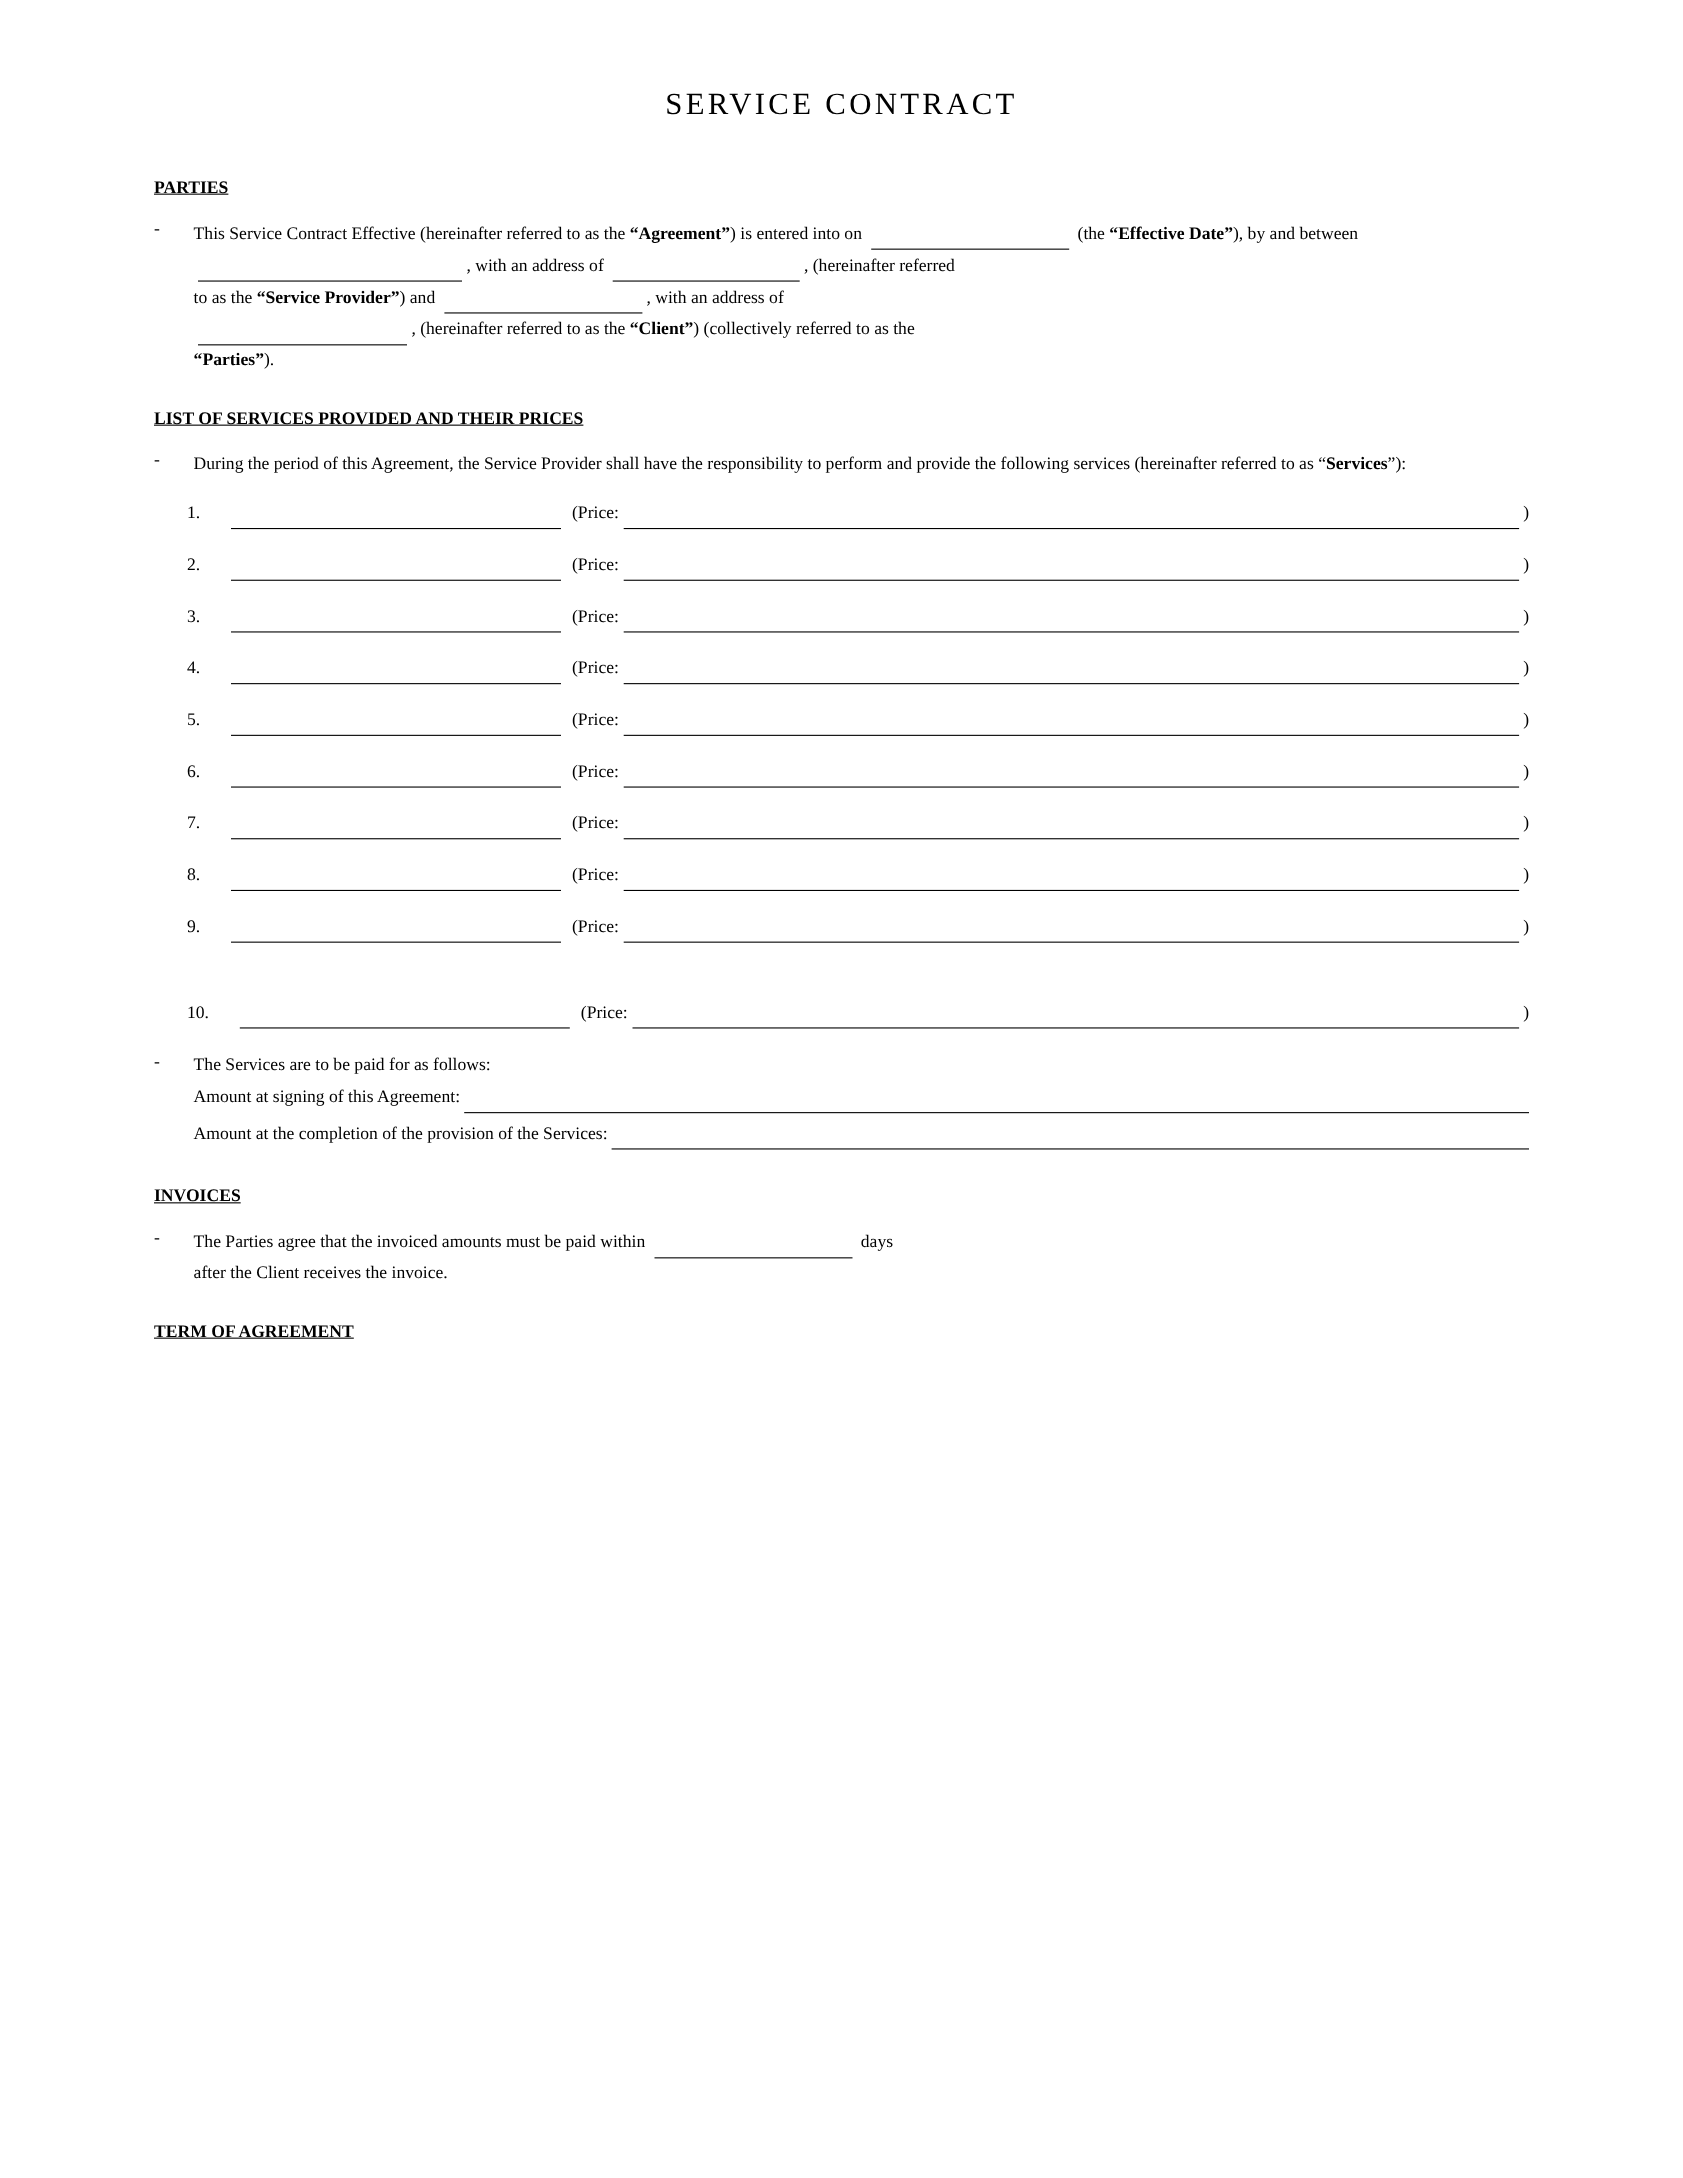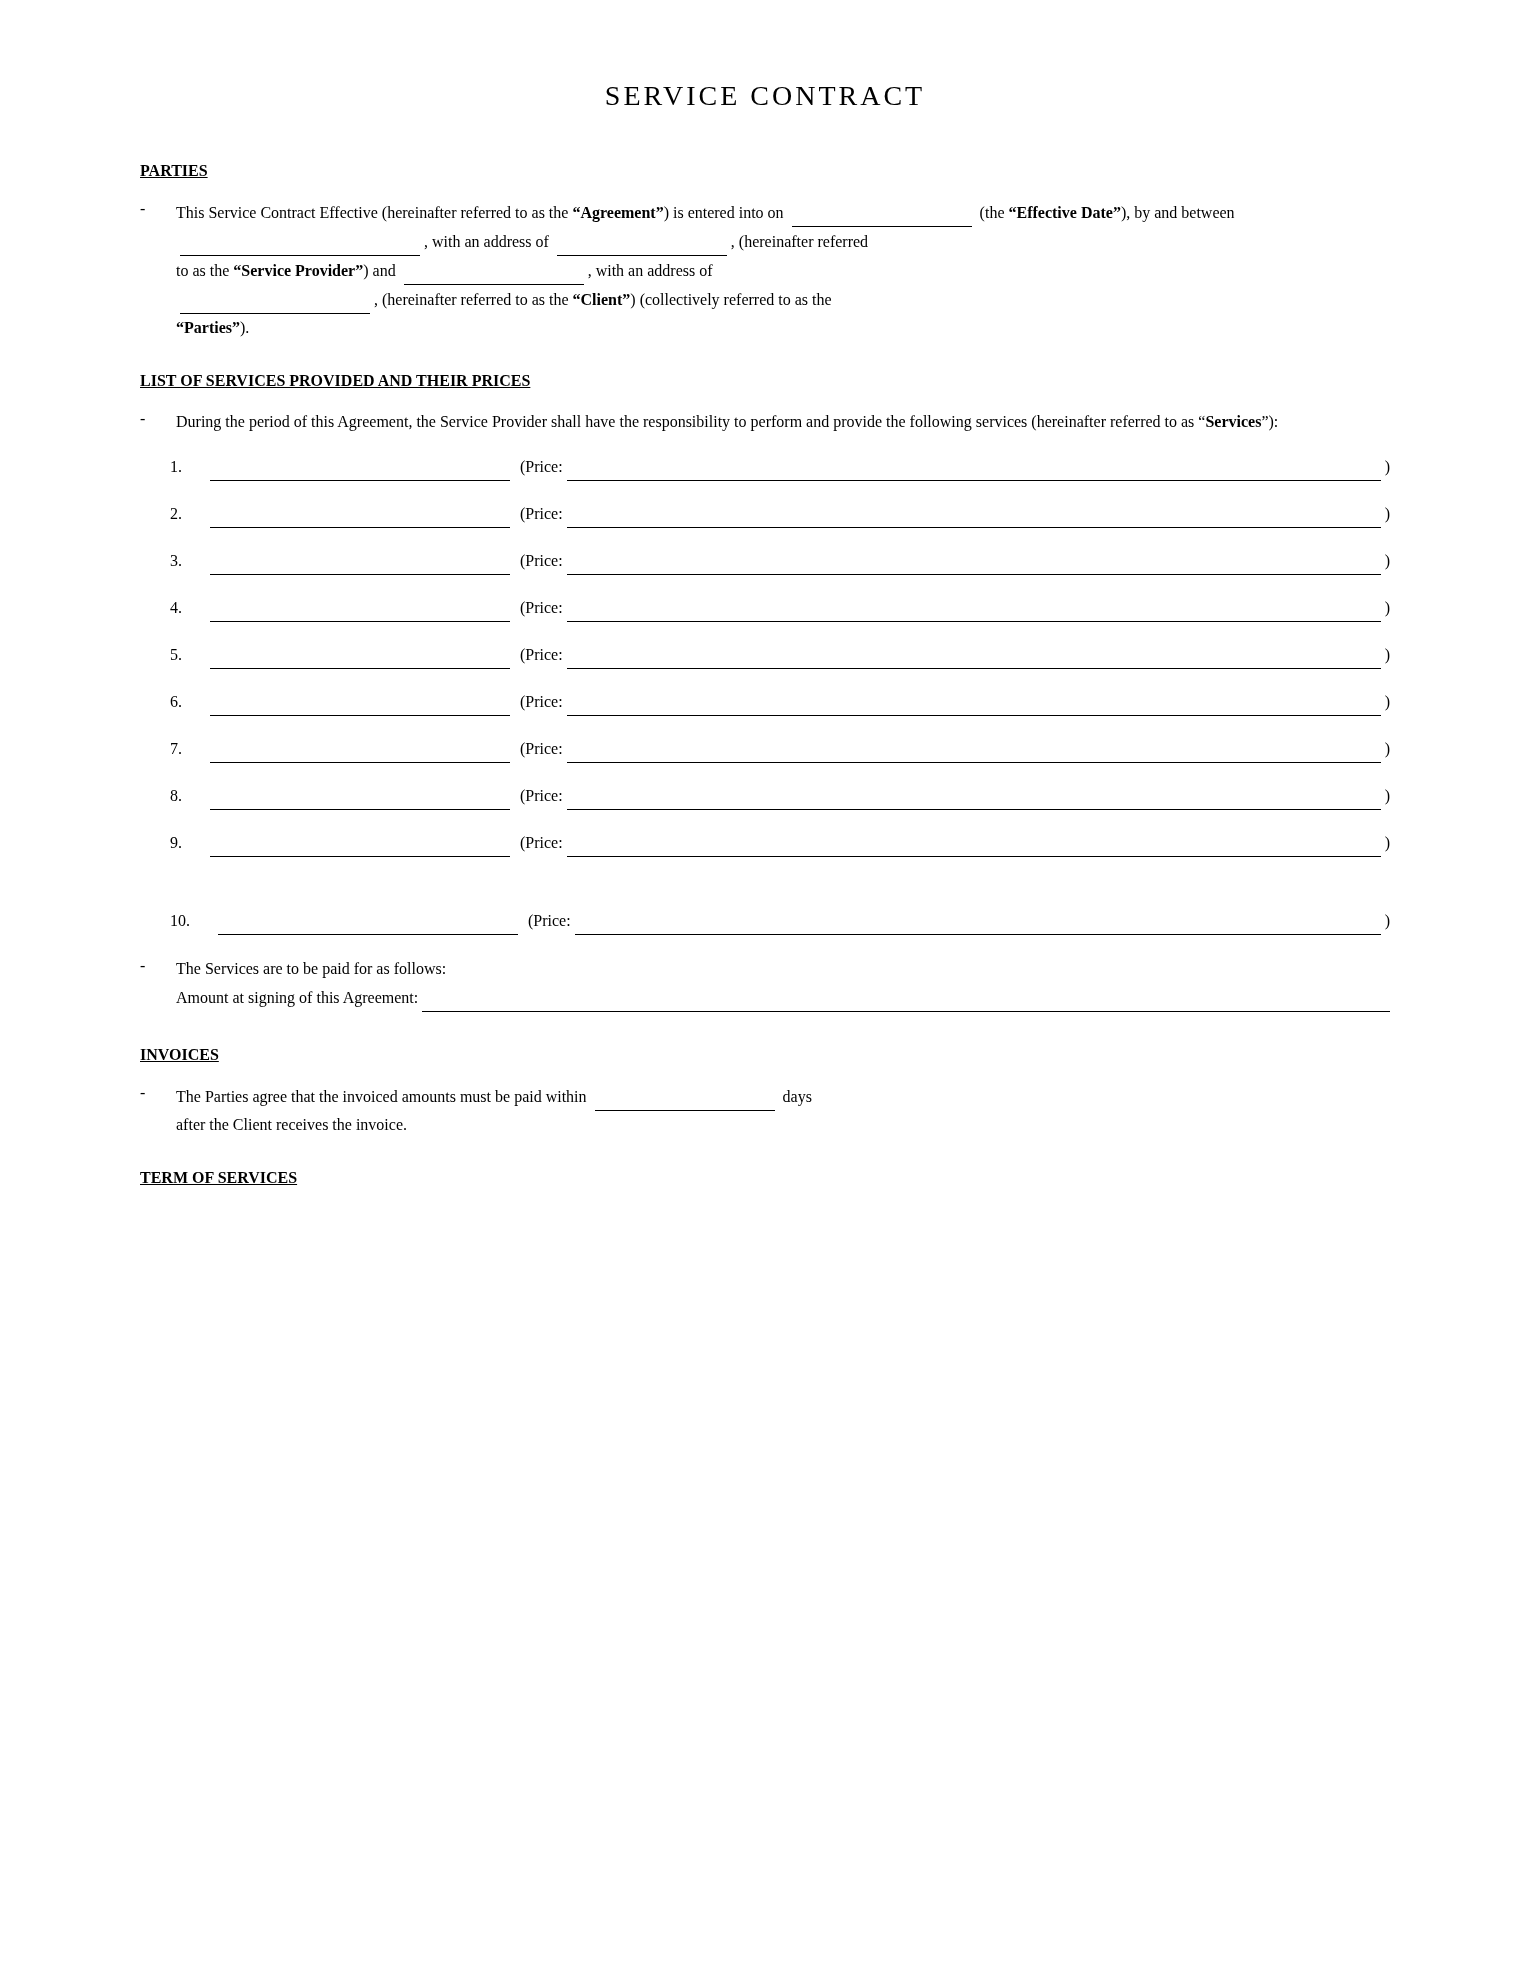--- a/index.html
+++ b/index.html
@@ -270,32 +270,36 @@
   </div>
 
   <div class="paragraph">
     <div class="dash">-</div>
     <div class="paragraph-content">
       <div>The Services are to be paid for as follows:</div>
       <div class="payment-row">
         <span class="payment-label">Amount at signing of this Agreement:</span>
         <span class="payment-blank">&nbsp;</span>
       </div>
+      <div class="payment-row">
+        <span class="payment-label">Amount at the completion of the provision of the Services:</span>
+        <span class="payment-blank" style="min-width:200px;">&nbsp;</span>
+      </div>
     </div>
   </div>
 </div>
 
 <div>
   <div class="section-heading">INVOICES</div>
 
   <div class="paragraph">
     <div class="dash">-</div>
     <div class="paragraph-content">
       <span>The Parties agree that the invoiced amounts must be paid within </span><span class="blank-line" style="min-width:180px;">&nbsp;</span><span> days</span>
       <br>
       <span>after the Client receives the invoice.</span>
     </div>
   </div>
 </div>
 
 <div>
-  <div class="section-heading">TERM OF SERVICES</div>
+  <div class="section-heading">TERM OF AGREEMENT</div>
 </div>
 
 </body></html>

